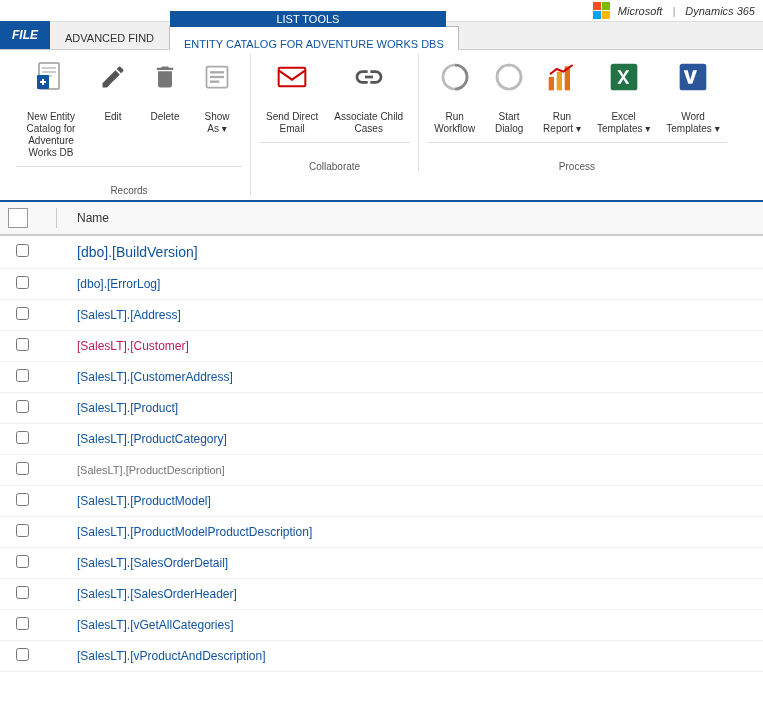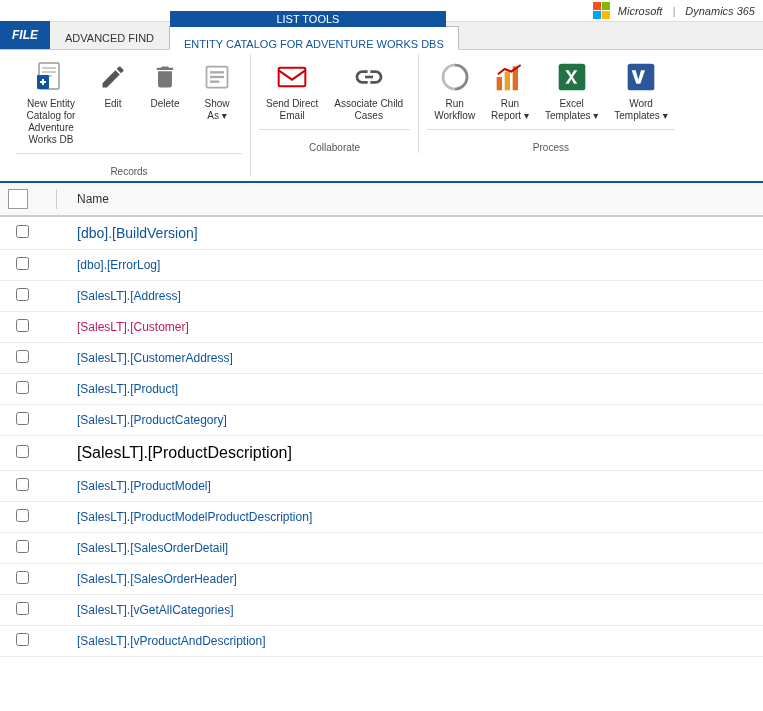--- a/index.html
+++ b/index.html
@@ -116,37 +116,37 @@
       display: flex;
       align-items: flex-start;
       gap: 2px;
       flex: 1;
       padding-top: 2px;
     }
     .ribbon-group-label {
       text-align: center;
       font-size: 10px;
       color: #555;
-      padding-top: 12px;
+      padding-top: 18px;
       border-top: 1px solid #ddd;
       margin-top: 2px;
     }
     .ribbon-btn {
       display: flex;
       flex-direction: column;
       align-items: center;
       padding: 4px 6px;
       cursor: pointer;
       border: 1px solid transparent;
       border-radius: 2px;
       min-width: 50px;
       font-size: 10px;
       color: #333;
       text-align: center;
-      gap: 5px;
+      gap: 18px;
     }
     .ribbon-btn.large { min-width: 60px; }
     .ribbon-btn .icon-area {
       width: 32px;
       height: 32px;
       display: flex;
       align-items: center;
       justify-content: center;
       font-size: 20px;
     }
@@ -283,20 +283,29 @@
     <div class="ribbon-group-items">
       <div class="ribbon-btn">
         <div class="icon-area">
           <svg viewBox="0 0 24 24" width="32" height="32" xmlns="http://www.w3.org/2000/svg">
             <circle cx="12" cy="12" r="9" fill="none" stroke="#bbb" stroke-width="2"></circle>
             <path d="M12 3a9 9 0 010 18" stroke="#888" stroke-width="2" fill="none"></path>
             <path d="M12 3V1l3 3-3 3V5a7 7 0 100 14" fill="none"></path>
           </svg>
         </div>
         <div class="btn-label">Run<br>Workflow</div>
+      </div>
+      <div class="ribbon-btn">
+        <div class="icon-area">
+          <svg viewBox="0 0 24 24" width="32" height="32" xmlns="http://www.w3.org/2000/svg">
+            <circle cx="12" cy="12" r="9" fill="none" stroke="#bbb" stroke-width="2"></circle>
+            <circle cx="12" cy="12" r="9" fill="none" stroke="#bbb" stroke-width="2" stroke-dasharray="3 2"></circle>
+          </svg>
+        </div>
+        <div class="btn-label">Start<br>Dialog</div>
       </div>
       <div class="ribbon-btn">
         <div class="icon-area">
           <svg viewBox="0 0 24 24" width="32" height="32" xmlns="http://www.w3.org/2000/svg">
             <rect x="2" y="12" width="4" height="10" fill="#e07020"></rect>
             <rect x="8" y="8" width="4" height="14" fill="#e8a030"></rect>
             <rect x="14" y="4" width="4" height="18" fill="#e07020"></rect>
             <polyline points="3 10 8 6 13 8 20 3" stroke="#c00" stroke-width="1.5" fill="none"></polyline>
           </svg>
         </div>
@@ -373,21 +382,21 @@
           <td style="padding: 8px;"><a style="color: rgb(16, 84, 160); font-size: 12px; text-decoration: none; cursor: pointer;">[SalesLT].[Product]</a></td>
         </tr>
         <tr style="border-bottom: 1px solid rgb(238, 238, 238); cursor: pointer;">
           <td style="padding: 6px 8px; text-align: center; vertical-align: middle;"><input type="checkbox" style=""></td>
           <td style="width: 4px;"></td>
           <td style="padding: 8px;"><a style="color: rgb(16, 84, 160); font-size: 12px; text-decoration: none; cursor: pointer;">[SalesLT].[ProductCategory]</a></td>
         </tr>
         <tr style="border-bottom: 1px solid rgb(238, 238, 238); cursor: pointer;">
           <td style="padding: 6px 8px; text-align: center; vertical-align: middle;"><input type="checkbox" style=""></td>
           <td style="width: 4px;"></td>
-          <td style="padding: 8px;"><a style="color: #000000; font-size: 16px; text-decoration: none; cursor: pointer;">[SalesLT].[ProductDescription]</a></td>
+          <td style="padding: 8px;"><a style="color: #737373; font-size: 11px; text-decoration: none; cursor: pointer;">[SalesLT].[ProductDescription]</a></td>
         </tr>
         <tr style="border-bottom: 1px solid rgb(238, 238, 238); cursor: pointer;">
           <td style="padding: 6px 8px; text-align: center; vertical-align: middle;"><input type="checkbox" style=""></td>
           <td style="width: 4px;"></td>
           <td style="padding: 8px;"><a style="color: rgb(16, 84, 160); font-size: 12px; text-decoration: none; cursor: pointer;">[SalesLT].[ProductModel]</a></td>
         </tr>
         <tr style="border-bottom: 1px solid rgb(238, 238, 238); cursor: pointer;">
           <td style="padding: 6px 8px; text-align: center; vertical-align: middle;"><input type="checkbox" style=""></td>
           <td style="width: 4px;"></td>
           <td style="padding: 8px;"><a style="color: rgb(16, 84, 160); font-size: 12px; text-decoration: none; cursor: pointer;">[SalesLT].[ProductModelProductDescription]</a></td>

